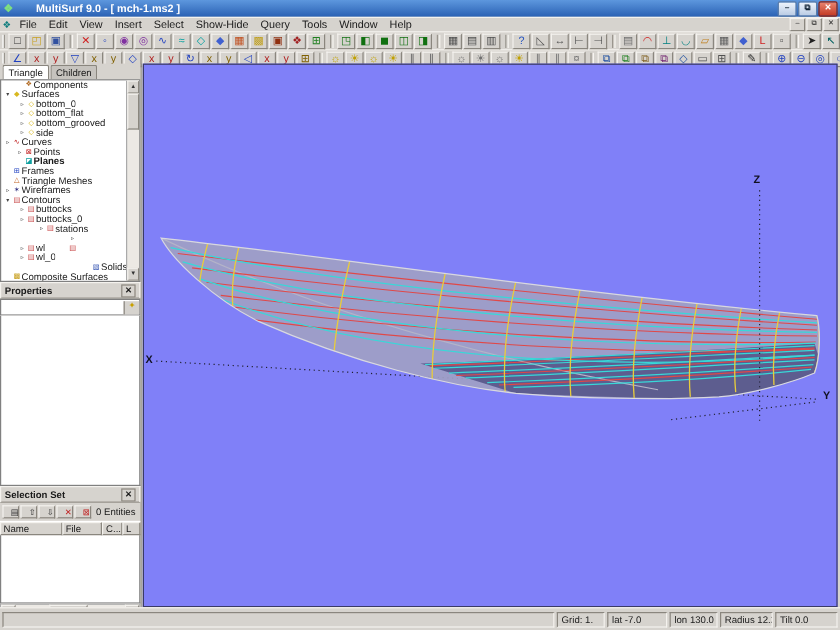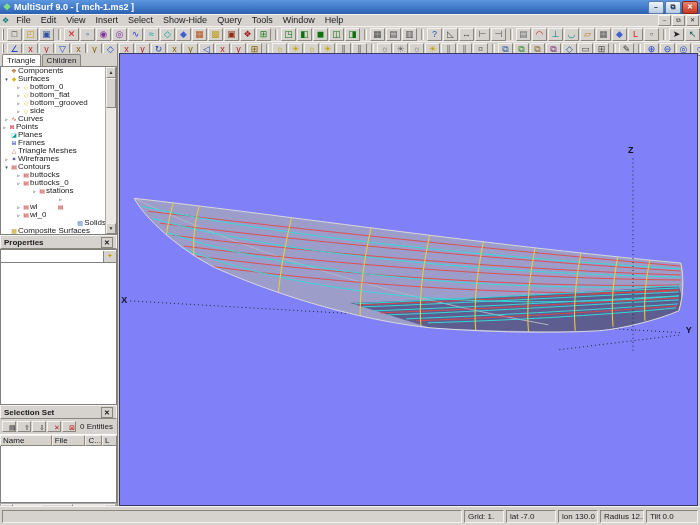--- a/index.html
+++ b/index.html
@@ -2,21 +2,21 @@
 <html><head>
 <meta charset="utf-8">
 <style>
   html,body{margin:0;padding:0;background:#808080;}
   .app{position:relative;width:700px;height:525px;background:#d6d3ce;overflow:hidden;
        font-family:"Liberation Sans",sans-serif;color:#1a1a1a;-webkit-font-smoothing:none;}
   
   .titlebar{height:14px;display:flex;align-items:center;padding:0 2px;
     background:linear-gradient(to bottom,#5d97de,#2a61b4);color:#fff;font-size:9px;font-weight:bold;}
   .titlebar .appicon{font-size:9px;color:#7fe07f;margin:0 3px 0 1px;}
-  .titlebar .ttl{flex:1;white-space:nowrap;overflow:hidden;}
+  .titlebar .ttl{flex:1;white-space:nowrap;overflow:hidden;margin-left:16px;}
   .wbtn{width:14px;height:11px;margin-left:1px;font-size:7px;line-height:10px;text-align:center;
     background:linear-gradient(#eef4fc,#b9cbe4);border:1px solid #5a7ca8;border-radius:2px;color:#123;}
   .wbtn.close{background:linear-gradient(#e8836f,#c33a24);color:#fff;border-color:#8a2012;}
   
   .menubar{height:11px;display:flex;align-items:center;border-top:1px solid #f4f2ee;font-size:9px;}
   .menubar .childicon{font-size:8px;color:#0e7d7d;margin:0 2px;}
   .menu-item{padding:0 5px;line-height:11px;}
   .menubar .spacer{flex:1;}
   .cbtn{width:11px;height:9px;font-size:6px;line-height:8px;text-align:center;background:#d6d3ce;
     border:1px solid;border-color:#f4f2ee #8a867e #8a867e #f4f2ee;margin-right:1px;color:#222;}
@@ -208,21 +208,21 @@
 
   <div class="sidebar">
 
     <div class="panel">
       <div class="tabs">
         <span class="tab active">Triangle</span>
         <span class="tab">Children</span>
       </div>
       <div class="treewrap">
         <div class="tree">
-            <div class="trow" style="padding-left: 2px;">
+            <div class="trow" style="padding-left: 12px;">
               <span class="arr"></span>
               <span class="tico" style="color: rgb(176, 104, 32);">❖</span>
               <span class="tlabel">Components</span>
             </div>
             <div class="trow" style="padding-left: 2px;">
               <span class="arr">▾</span>
               <span class="tico" style="color: rgb(216, 184, 32);">◆</span>
               <span class="tlabel">Surfaces</span>
             </div>
             <div class="trow" style="padding-left: 14px;">
@@ -243,26 +243,26 @@
             <div class="trow" style="padding-left: 14px;">
               <span class="arr">▹</span>
               <span class="tico" style="color: rgb(216, 184, 32);">◇</span>
               <span class="tlabel">side</span>
             </div>
             <div class="trow" style="padding-left: 2px;">
               <span class="arr">▹</span>
               <span class="tico" style="color: rgb(192, 32, 32);">∿</span>
               <span class="tlabel">Curves</span>
             </div>
-            <div class="trow" style="padding-left: 0;">
+            <div class="trow" style="padding-left: 12px;">
               <span class="arr">▹</span>
               <span class="tico" style="color: rgb(192, 32, 32);">⊠</span>
               <span class="tlabel">Points</span>
             </div>
-            <div class="trow" style="padding-left: 2px;">
+            <div class="trow" style="padding-left: 12px; font-weight: bold;">
               <span class="arr"></span>
               <span class="tico" style="color: rgb(16, 160, 160);">◪</span>
               <span class="tlabel">Planes</span>
             </div>
             <div class="trow" style="padding-left: 2px;">
               <span class="arr"></span>
               <span class="tico" style="color: rgb(32, 64, 192);">⊞</span>
               <span class="tlabel">Frames</span>
             </div>
             <div class="trow" style="padding-left: 2px;">

